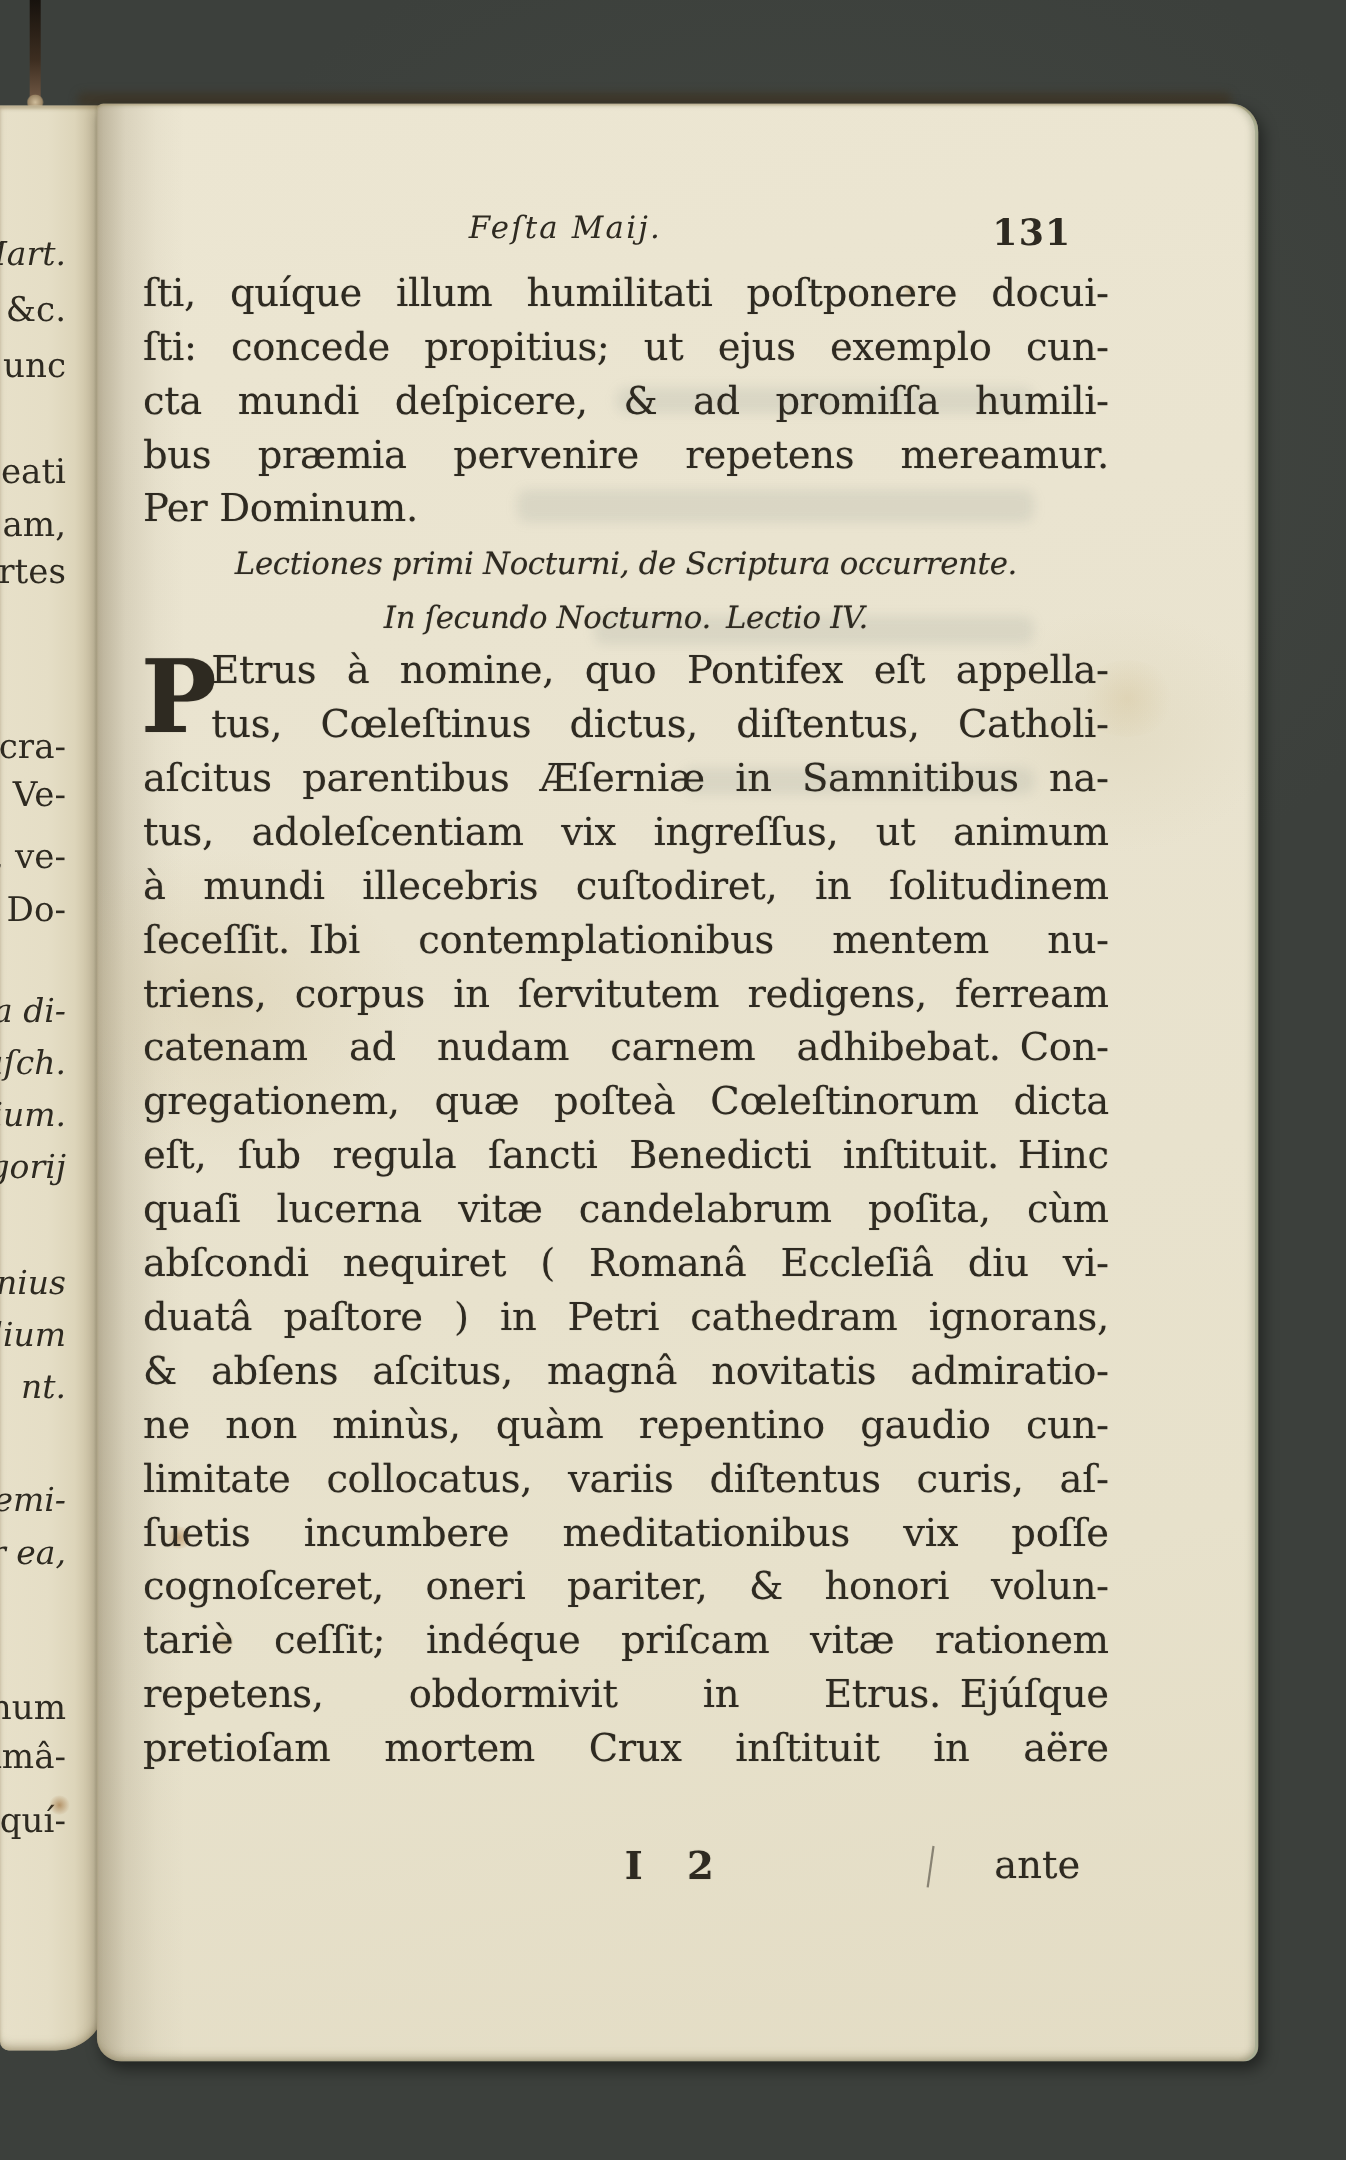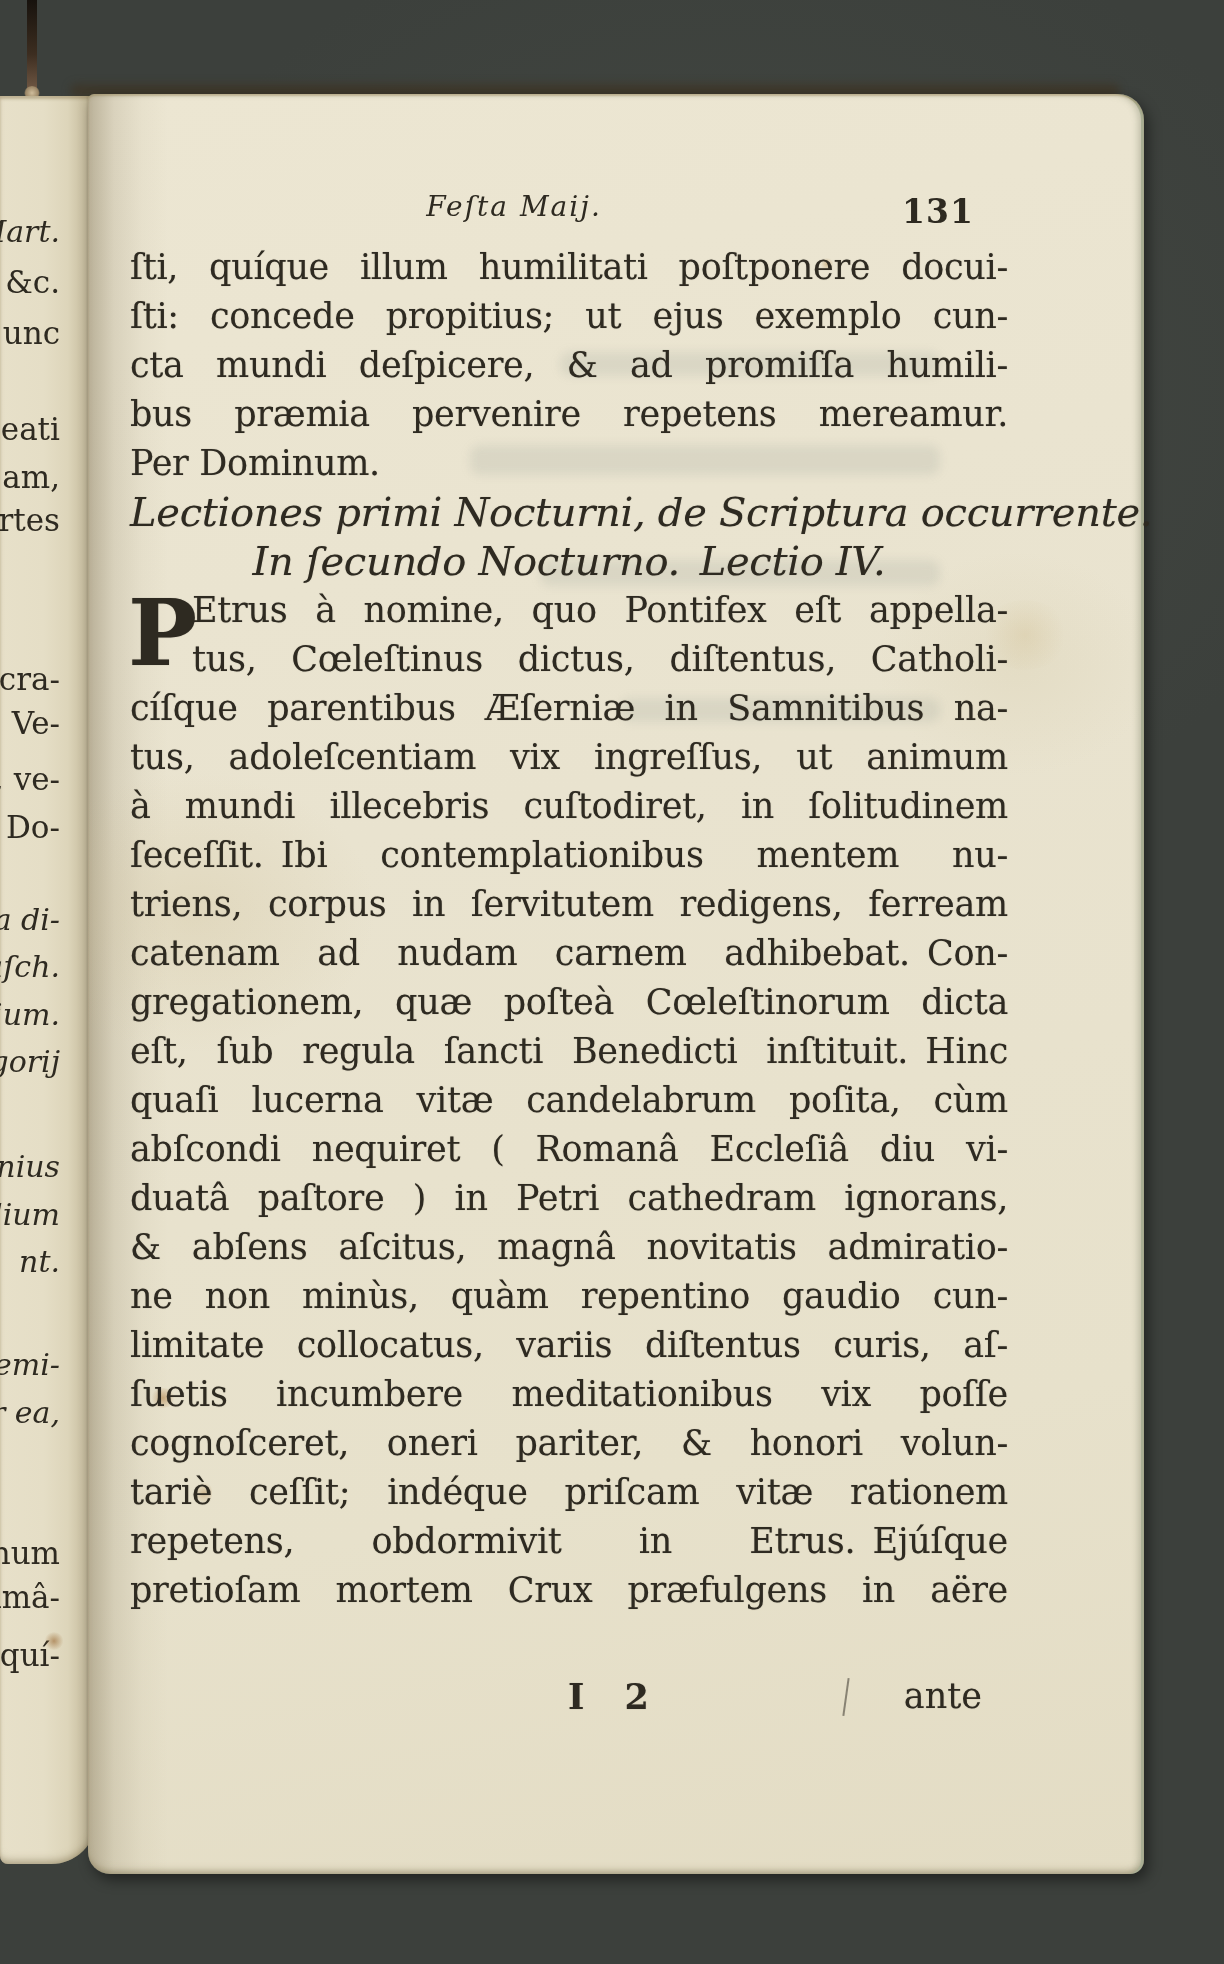--- a/index.html
+++ b/index.html
@@ -50,21 +50,21 @@
   
   .running-header{position:absolute;left:130px;top:190px;width:878px;height:44px;}
   .rh-title{display:block;text-align:center;font-style:italic;font-size:28px;letter-spacing:2px;
     transform:translateX(-55px);}
   .rh-page{position:absolute;right:34px;top:2px;font-size:33px;font-weight:bold;letter-spacing:1px;}
   .body-text{position:absolute;left:130px;top:243px;width:878px;}
   .line{position:relative;height:49px;line-height:49px;font-size:35px;
     text-align:justify;text-align-last:justify;letter-spacing:-0.3px;
     text-shadow:0 0 1px rgba(46,42,33,.35);white-space:nowrap;}
   .line.left{text-align:left;text-align-last:left;}
-  .line.center-italic{text-align:center;text-align-last:center;font-style:italic;font-size:40px;}
+  .line.center-italic{text-align:center;text-align-last:center;font-style:italic;font-size:28px;}
   .line.dropcap-first,.line.dropcap-second{padding-left:62px;}
   .dropcap{position:absolute;left:-2px;top:4px;font-size:92px;line-height:86px;font-weight:bold;}
   .signature-line{position:absolute;left:130px;top:1672px;width:878px;height:49px;
     font-size:35px;line-height:49px;text-shadow:0 0 1px rgba(46,42,33,.35);}
   .sig-mark{position:absolute;left:438px;letter-spacing:14px;font-weight:bold;}
   .catchword{position:absolute;right:26px;}
   .stray-hair{position:absolute;left:845px;top:1678px;width:2px;height:38px;
     background:rgba(60,55,45,.55);transform:rotate(8deg);}
 </style>
 </head>
@@ -123,39 +123,39 @@
   <div class="body-text" id="body-text">
       <div class="line justify">ſti, quíque illum humilitati poſtponere docui-</div>
       <div class="line justify">ſti: concede propitius; ut ejus exemplo cun-</div>
       <div class="line justify">cta mundi deſpicere, &amp; ad promiſſa humili-</div>
       <div class="line justify">bus præmia pervenire repetens mereamur.</div>
       <div class="line left">Per Dominum.</div>
       <div class="line center-italic">Lectiones primi Nocturni, de Scriptura occurrente.</div>
       <div class="line center-italic">In ſecundo Nocturno. Lectio IV.</div>
       <div class="line dropcap-first"><span class="dropcap">P</span>Etrus à nomine, quo Pontifex eſt appella-</div>
       <div class="line dropcap-second">tus, Cœleſtinus dictus, diſtentus, Catholi-</div>
-      <div class="line justify">cíſque parentibus Æſerniæ in Samnitibus na-</div>
+      <div class="line justify">aſcitus parentibus Æſerniæ in Samnitibus na-</div>
       <div class="line justify">tus, adoleſcentiam vix ingreſſus, ut animum</div>
       <div class="line justify">à mundi illecebris cuſtodiret, in ſolitudinem</div>
       <div class="line justify">ſeceſſit. Ibi contemplationibus mentem nu-</div>
       <div class="line justify">triens, corpus in ſervitutem redigens, ferream</div>
       <div class="line justify">catenam ad nudam carnem adhibebat. Con-</div>
       <div class="line justify">gregationem, quæ poſteà Cœleſtinorum dicta</div>
       <div class="line justify">eſt, ſub regula ſancti Benedicti inſtituit. Hinc</div>
       <div class="line justify">quaſi lucerna vitæ candelabrum poſita, cùm</div>
       <div class="line justify">abſcondi nequiret ( Romanâ Eccleſiâ diu vi-</div>
       <div class="line justify">duatâ paſtore ) in Petri cathedram ignorans,</div>
       <div class="line justify">&amp; abſens aſcitus, magnâ novitatis admiratio-</div>
       <div class="line justify">ne non minùs, quàm repentino gaudio cun-</div>
       <div class="line justify">limitate collocatus, variis diſtentus curis, aſ-</div>
       <div class="line justify">ſuetis incumbere meditationibus vix poſſe</div>
       <div class="line justify">cognoſceret, oneri pariter, &amp; honori volun-</div>
       <div class="line justify">tariè ceſſit; indéque priſcam vitæ rationem</div>
       <div class="line justify">repetens, obdormivit in Etrus. Ejúſque</div>
-      <div class="line justify">pretioſam mortem Crux præfulgens in aëre</div>
+      <div class="line justify">pretioſam mortem Crux inſtituit in aëre</div>
     </div>
 
   <div class="signature-line">
     <span class="sig-mark">I 2</span>
     <span class="catchword">ante</span>
   </div>
   <div class="stray-hair"></div>
 
 </div>
 

